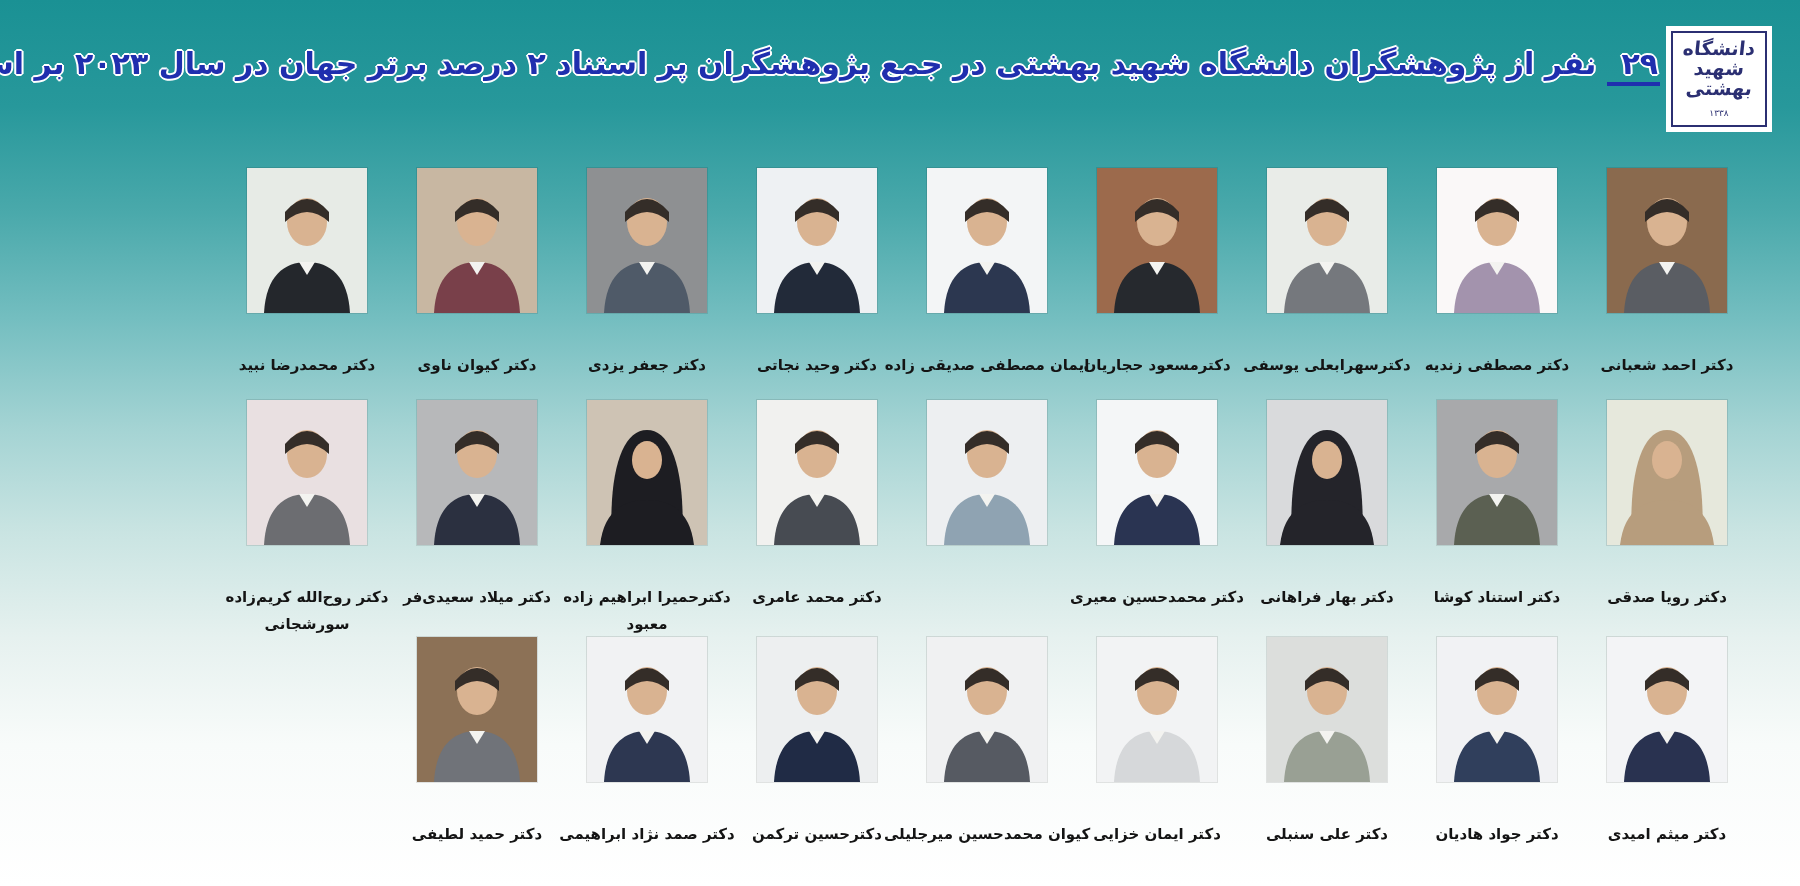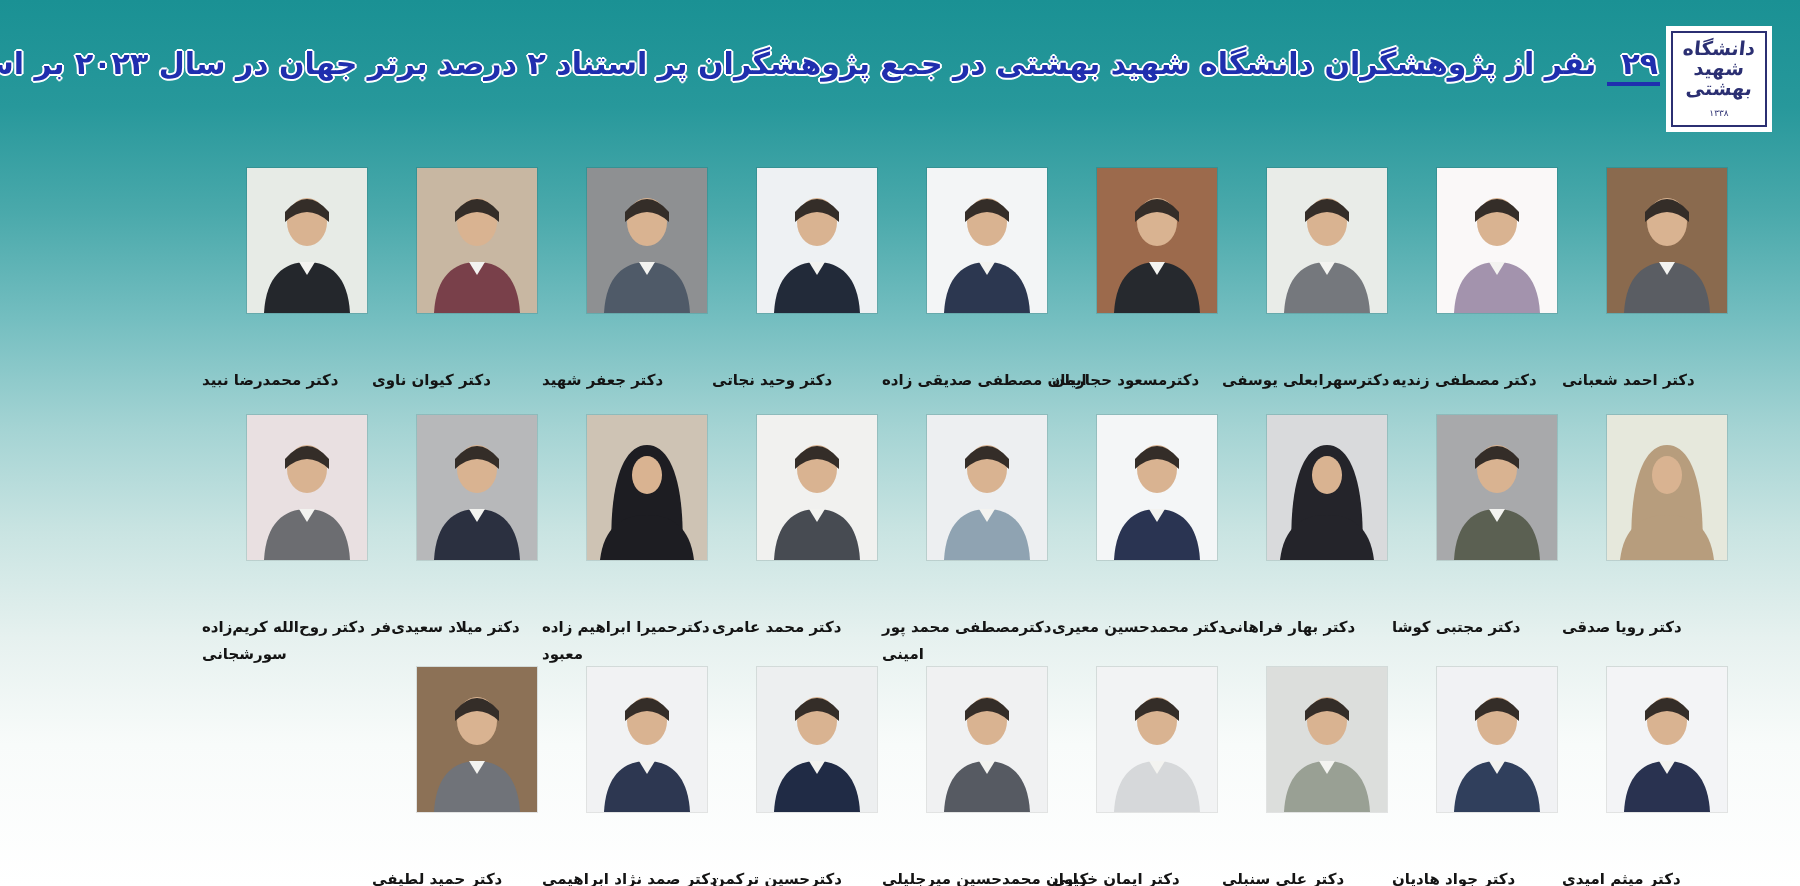--- a/index.html
+++ b/index.html
@@ -50,22 +50,22 @@
   .row{display:flex;gap:50px;}
   .row + .row{margin-top:22px;}
   .row:nth-child(3){margin-top:0;}
   .cell{display:flex;flex-direction:column;align-items:center;width:120px;flex:0 0 120px;}
   .photo{
     width:120px;height:145px;position:relative;overflow:hidden;
     box-shadow:0 0 0 1px rgba(0,0,0,0.10);
   }
   .photo svg{display:block;width:100%;height:100%;}
   .caption{
-    width:210px;margin:54px -45px 0;
-    text-align:left;white-space:pre-line;
+    width:210px;margin:39px -45px 0;
+    text-align:center;white-space:pre-line;
     font-weight:bold;font-size:15px;line-height:1.75;color:#141414;
   }
 </style>
 </head>
 <body>
 
 <div class="poster">
 
   <div class="title-wrap">
     <span class="title-num">۲۹</span>
@@ -151,21 +151,21 @@
         </div>
         <div class="cell">
           <div class="photo" style="background: rgb(142, 144, 146);">
             <svg viewBox="0 0 110 145" xmlns="http://www.w3.org/2000/svg">
               <path d="M12,145 C14,108 32,94 55,94 C78,94 96,108 98,145 Z" fill="#4f5a68"></path>
               <path d="M47,94 L55,107 L63,94 Z" fill="#f3f3f0"></path>
               <ellipse cx="55" cy="54" rx="20" ry="24" fill="#d9b391"></ellipse>
               <path d="M33,44 Q55,18 77,44 L77,54 Q55,34 33,54 Z" fill="#342d28"></path>
             </svg>
           </div>
-          <div class="caption">دکتر جعفر شهید</div>
+          <div class="caption">دکتر جعفر یزدی</div>
         </div>
         <div class="cell">
           <div class="photo" style="background: rgb(200, 183, 162);">
             <svg viewBox="0 0 110 145" xmlns="http://www.w3.org/2000/svg">
               <path d="M12,145 C14,108 32,94 55,94 C78,94 96,108 98,145 Z" fill="#79404a"></path>
               <path d="M47,94 L55,107 L63,94 Z" fill="#f3f3f0"></path>
               <ellipse cx="55" cy="54" rx="20" ry="24" fill="#d9b391"></ellipse>
               <path d="M33,44 Q55,18 77,44 L77,54 Q55,34 33,54 Z" fill="#342d28"></path>
             </svg>
           </div>
@@ -196,21 +196,21 @@
         </div>
         <div class="cell">
           <div class="photo" style="background: rgb(168, 169, 171);">
             <svg viewBox="0 0 110 145" xmlns="http://www.w3.org/2000/svg">
               <path d="M12,145 C14,108 32,94 55,94 C78,94 96,108 98,145 Z" fill="#5b6052"></path>
               <path d="M47,94 L55,107 L63,94 Z" fill="#f3f3f0"></path>
               <ellipse cx="55" cy="54" rx="20" ry="24" fill="#d9b391"></ellipse>
               <path d="M33,44 Q55,18 77,44 L77,54 Q55,34 33,54 Z" fill="#342d28"></path>
             </svg>
           </div>
-          <div class="caption">دکتر مجتبی کوشا</div>
+          <div class="caption">دکتر استناد کوشا</div>
         </div>
         <div class="cell">
           <div class="photo" style="background: rgb(217, 218, 220);">
             <svg viewBox="0 0 110 145" xmlns="http://www.w3.org/2000/svg">
               <path d="M20,145 C16,72 30,30 55,30 C80,30 94,72 90,145 Z" fill="#24242a"></path>
               <ellipse cx="55" cy="60" rx="15" ry="19" fill="#d9b391"></ellipse>
               <path d="M8,145 C12,112 30,100 55,100 C80,100 98,112 102,145 Z" fill="#24242a"></path>
             </svg>
           </div>
           <div class="caption">دکتر بهار فراهانی</div>
@@ -228,22 +228,20 @@
         </div>
         <div class="cell">
           <div class="photo" style="background: rgb(237, 239, 241);">
             <svg viewBox="0 0 110 145" xmlns="http://www.w3.org/2000/svg">
               <path d="M12,145 C14,108 32,94 55,94 C78,94 96,108 98,145 Z" fill="#8fa3b2"></path>
               <path d="M47,94 L55,107 L63,94 Z" fill="#f3f3f0"></path>
               <ellipse cx="55" cy="54" rx="20" ry="24" fill="#d9b391"></ellipse>
               <path d="M33,44 Q55,18 77,44 L77,54 Q55,34 33,54 Z" fill="#342d28"></path>
             </svg>
           </div>
-          <div class="caption">دکترمصطفی محمد پور
-امینی</div>
         </div>
         <div class="cell">
           <div class="photo" style="background: rgb(241, 241, 239);">
             <svg viewBox="0 0 110 145" xmlns="http://www.w3.org/2000/svg">
               <path d="M12,145 C14,108 32,94 55,94 C78,94 96,108 98,145 Z" fill="#474b52"></path>
               <path d="M47,94 L55,107 L63,94 Z" fill="#f3f3f0"></path>
               <ellipse cx="55" cy="54" rx="20" ry="24" fill="#d9b391"></ellipse>
               <path d="M33,44 Q55,18 77,44 L77,54 Q55,34 33,54 Z" fill="#342d28"></path>
             </svg>
           </div>

